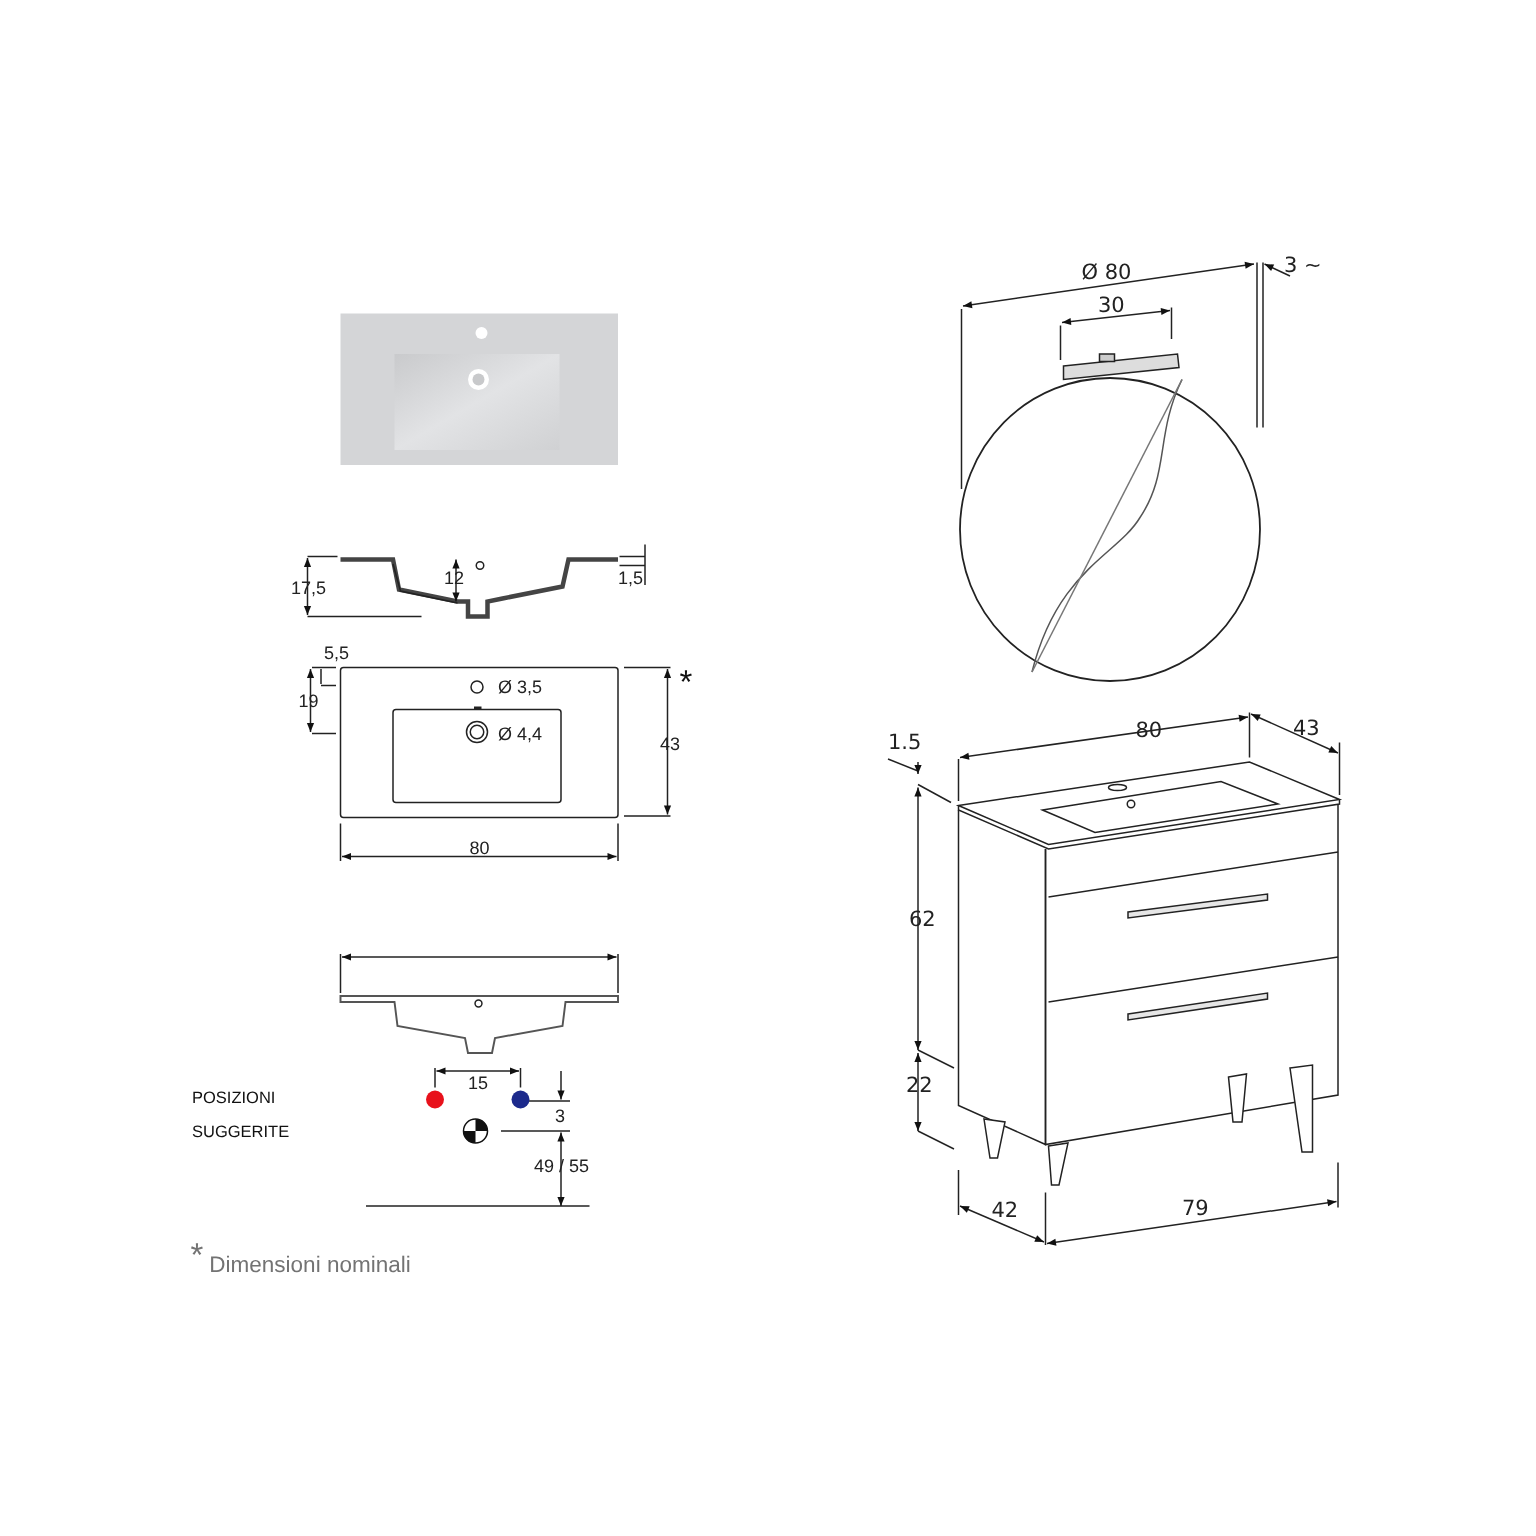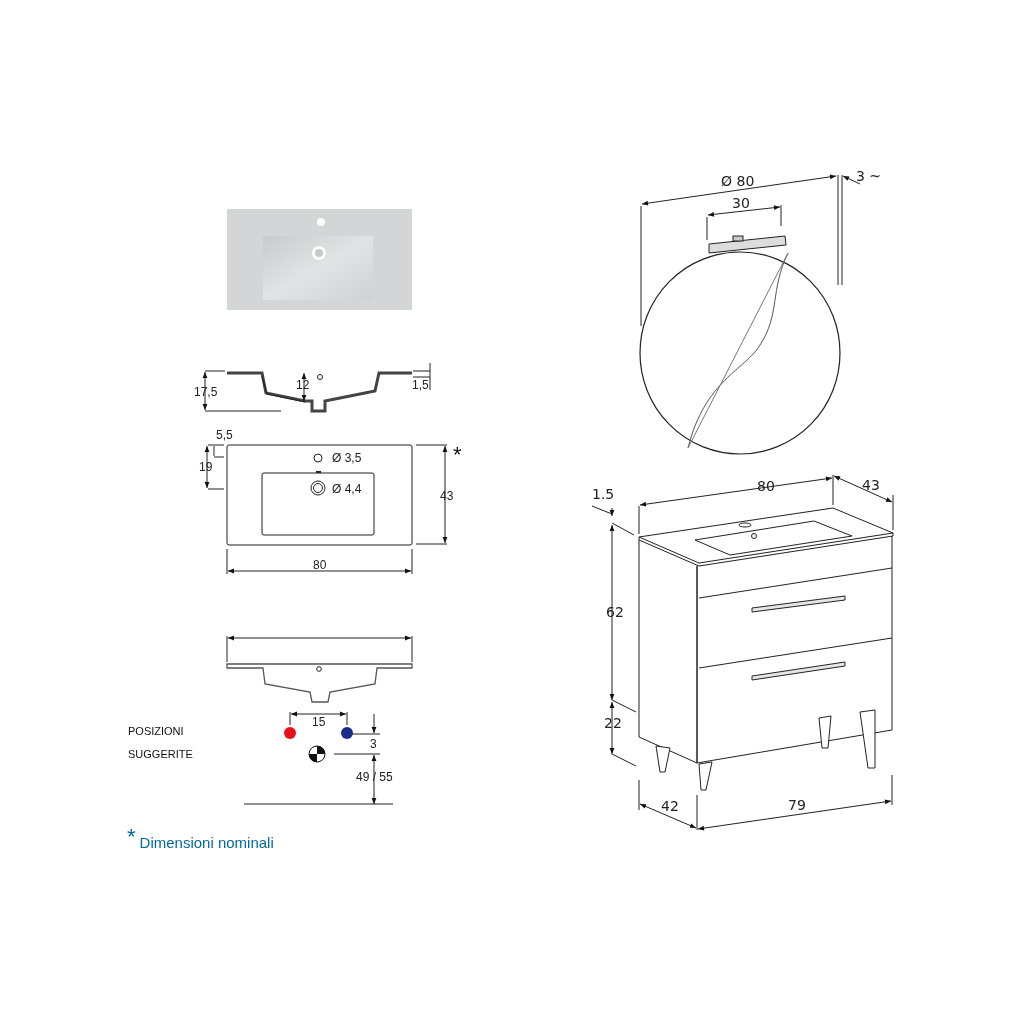--- a/index.html
+++ b/index.html
@@ -1,21 +1,21 @@
 <!DOCTYPE html>
 <html><head>
 <meta charset="utf-8">
 <style>
   html, body { margin:0; padding:0; background:#ffffff; }
   body { width:1024px; height:1024px; position:relative; overflow:hidden; font-family:"Liberation Sans", sans-serif; }
   svg { position:absolute; left:0; top:0; }
   .dim { font-family:"Liberation Sans", sans-serif; font-size:12px; fill:#222; }
   .dimL { font-family:"DejaVu Sans", sans-serif; font-size:14px; fill:#222; }
   .lbl { font-family:"Liberation Sans", sans-serif; font-size:11px; fill:#111; }
-  .note { position:absolute; left:127px; top:828px; font-size:15px; color:#0369a1; }
+  .note { position:absolute; left:127px; top:828px; font-size:15px; color:#737373; }
   .note .star { font-size:22px; position:relative; top:-4px; margin-right:4px; }
 </style>
 </head>
 <body>
 
 <svg width="1024" height="1024" viewBox="0 0 1024 1024">
   <defs>
     <marker id="arr" viewBox="0 0 10 10" refX="10" refY="5" markerWidth="8" markerHeight="6" orient="auto-start-reverse">
       <path d="M0,1 L10,5 L0,9 z" fill="#111"></path>
     </marker>

